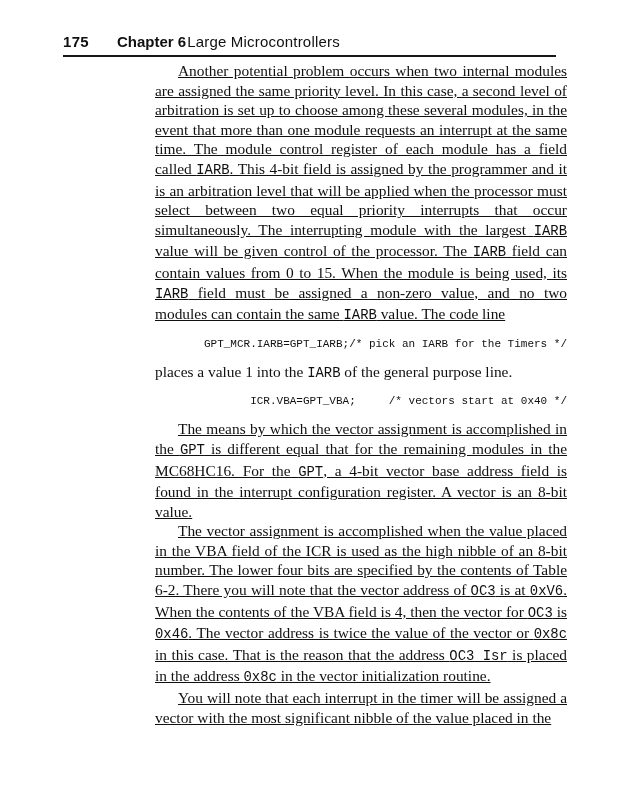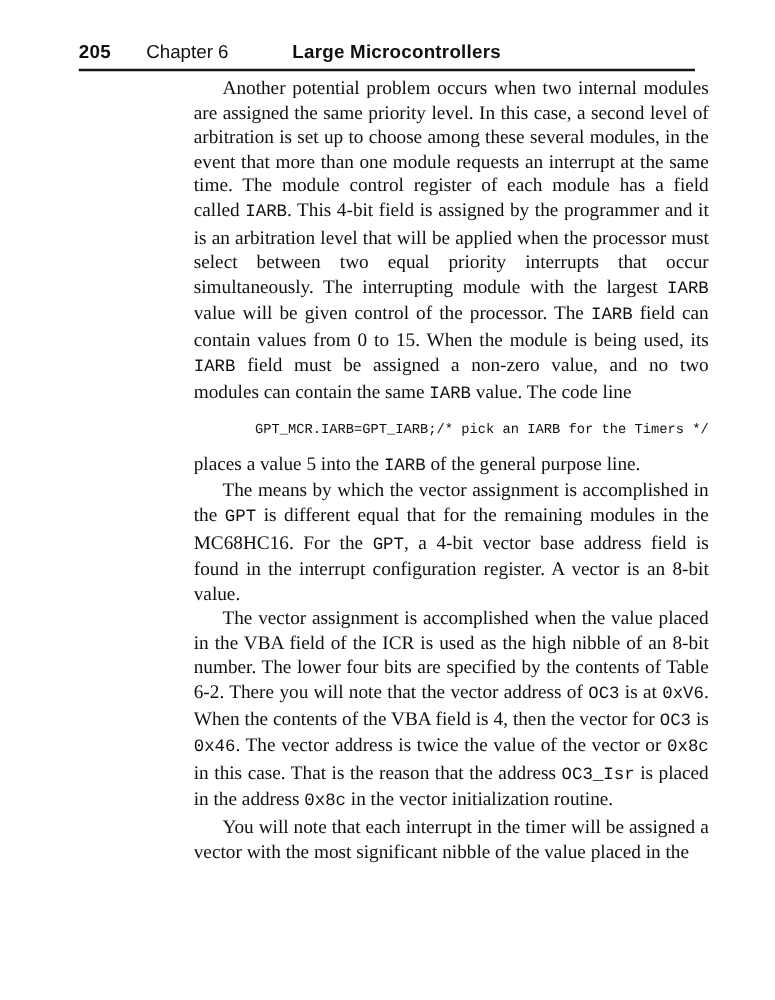--- a/index.html
+++ b/index.html
@@ -15,64 +15,65 @@
   .pagehead {
     position: absolute;
     left: 63px;
     top: 33px;
     font-family: "Liberation Sans", sans-serif;
     font-size: 15px;
     white-space: nowrap;
     color: #101010;
   }
   .pagenum { font-weight: bold; margin-right: 28px; letter-spacing: 0.3px; }
-  .chapter { font-weight: normal; margin-right: 15px; }
-  .chaptitle { font-weight: bold; letter-spacing: 0.2px; margin-left: 36px; }
+  .chapter { font-weight: bold; margin-right: 1px; }
+  .chaptitle { font-weight: normal; letter-spacing: 0.2px; }
   .rule {
     position: absolute;
     left: 63px;
     top: 55px;
     width: 493px;
     height: 2px;
     background: #161616;
   }
   .bodycol {
     position: absolute;
     left: 155px;
     top: 61px;
     width: 412px;
     font-size: 15.4px;
     line-height: 19.6px;
     text-align: justify;
   }
   .para { margin: 0; }
-  .para.indent { text-indent: 23px; }
+  .para.indent { text-indent: 23px; text-decoration: underline; }
   .mono {
     font-family: "Liberation Mono", monospace;
     font-size: 13.9px;
     white-space: nowrap;
   }
   .code {
     font-family: "Liberation Mono", monospace;
     font-size: 11px;
     line-height: 16px;
     margin: 10px 0 10px -45px;
     white-space: pre;
     text-align: right;
   }
 </style>
 </head>
 <body>
 
 <div class="page">
   <header class="pagehead">
-    <span class="pagenum">205</span><span class="chapter">Chapter 6</span><span class="chaptitle">Large Microcontrollers</span>
+    <span class="pagenum">175</span><span class="chapter">Chapter 6</span><span class="chaptitle">Large Microcontrollers</span>
   </header>
   <div class="rule"></div>
   <main class="bodycol" id="body-blocks">
       <p class="para indent"><span>Another potential problem occurs when two internal modules are assigned the same priority level. In this case, a second level of arbitration is set up to choose among these several modules, in the event that more than one module requests an interrupt at the same time. The module control register of each module has a field called </span><span class="mono">IARB</span><span>. This 4-bit field is assigned by the programmer and it is an arbitration level that will be applied when the processor must select between two equal priority interrupts that occur simultaneously. The interrupting module with the largest </span><span class="mono">IARB</span><span> value will be given control of the processor. The </span><span class="mono">IARB</span><span> field can contain values from 0 to 15. When the module is being used, its </span><span class="mono">IARB</span><span> field must be assigned a non-zero value, and no two modules can contain the same </span><span class="mono">IARB</span><span> value. The code line</span></p>
       <pre class="code">GPT_MCR.IARB=GPT_IARB;/* pick an IARB for the Timers */</pre>
-      <p class="para"><span>places a value 5 into the </span><span class="mono">IARB</span><span> of the general purpose line.</span></p>
+      <p class="para"><span>places a value 1 into the </span><span class="mono">IARB</span><span> of the general purpose line.</span></p>
+      <pre class="code">ICR.VBA=GPT_VBA;     /* vectors start at 0x40 */</pre>
       <p class="para indent"><span>The means by which the vector assignment is accomplished in the </span><span class="mono">GPT</span><span> is different equal that for the remaining modules in the MC68HC16. For the </span><span class="mono">GPT</span><span>, a 4-bit vector base address field is found in the interrupt configuration register. A vector is an 8-bit value.</span></p>
       <p class="para indent"><span>The vector assignment is accomplished when the value placed in the VBA field of the ICR is used as the high nibble of an 8-bit number. The lower four bits are specified by the contents of Table 6-2. There you will note that the vector address of </span><span class="mono">OC3</span><span> is at </span><span class="mono">0xV6</span><span>. When the contents of the VBA field is 4, then the vector for </span><span class="mono">OC3</span><span> is </span><span class="mono">0x46</span><span>. The vector address is twice the value of the vector or </span><span class="mono">0x8c</span><span> in this case. That is the reason that the address </span><span class="mono">OC3_Isr</span><span> is placed in the address </span><span class="mono">0x8c</span><span> in the vector initialization routine.</span></p>
       <p class="para indent"><span>You will note that each interrupt in the timer will be assigned a vector with the most significant nibble of the value placed in the </span></p>
     </main>
 </div>
 
 </body></html>

